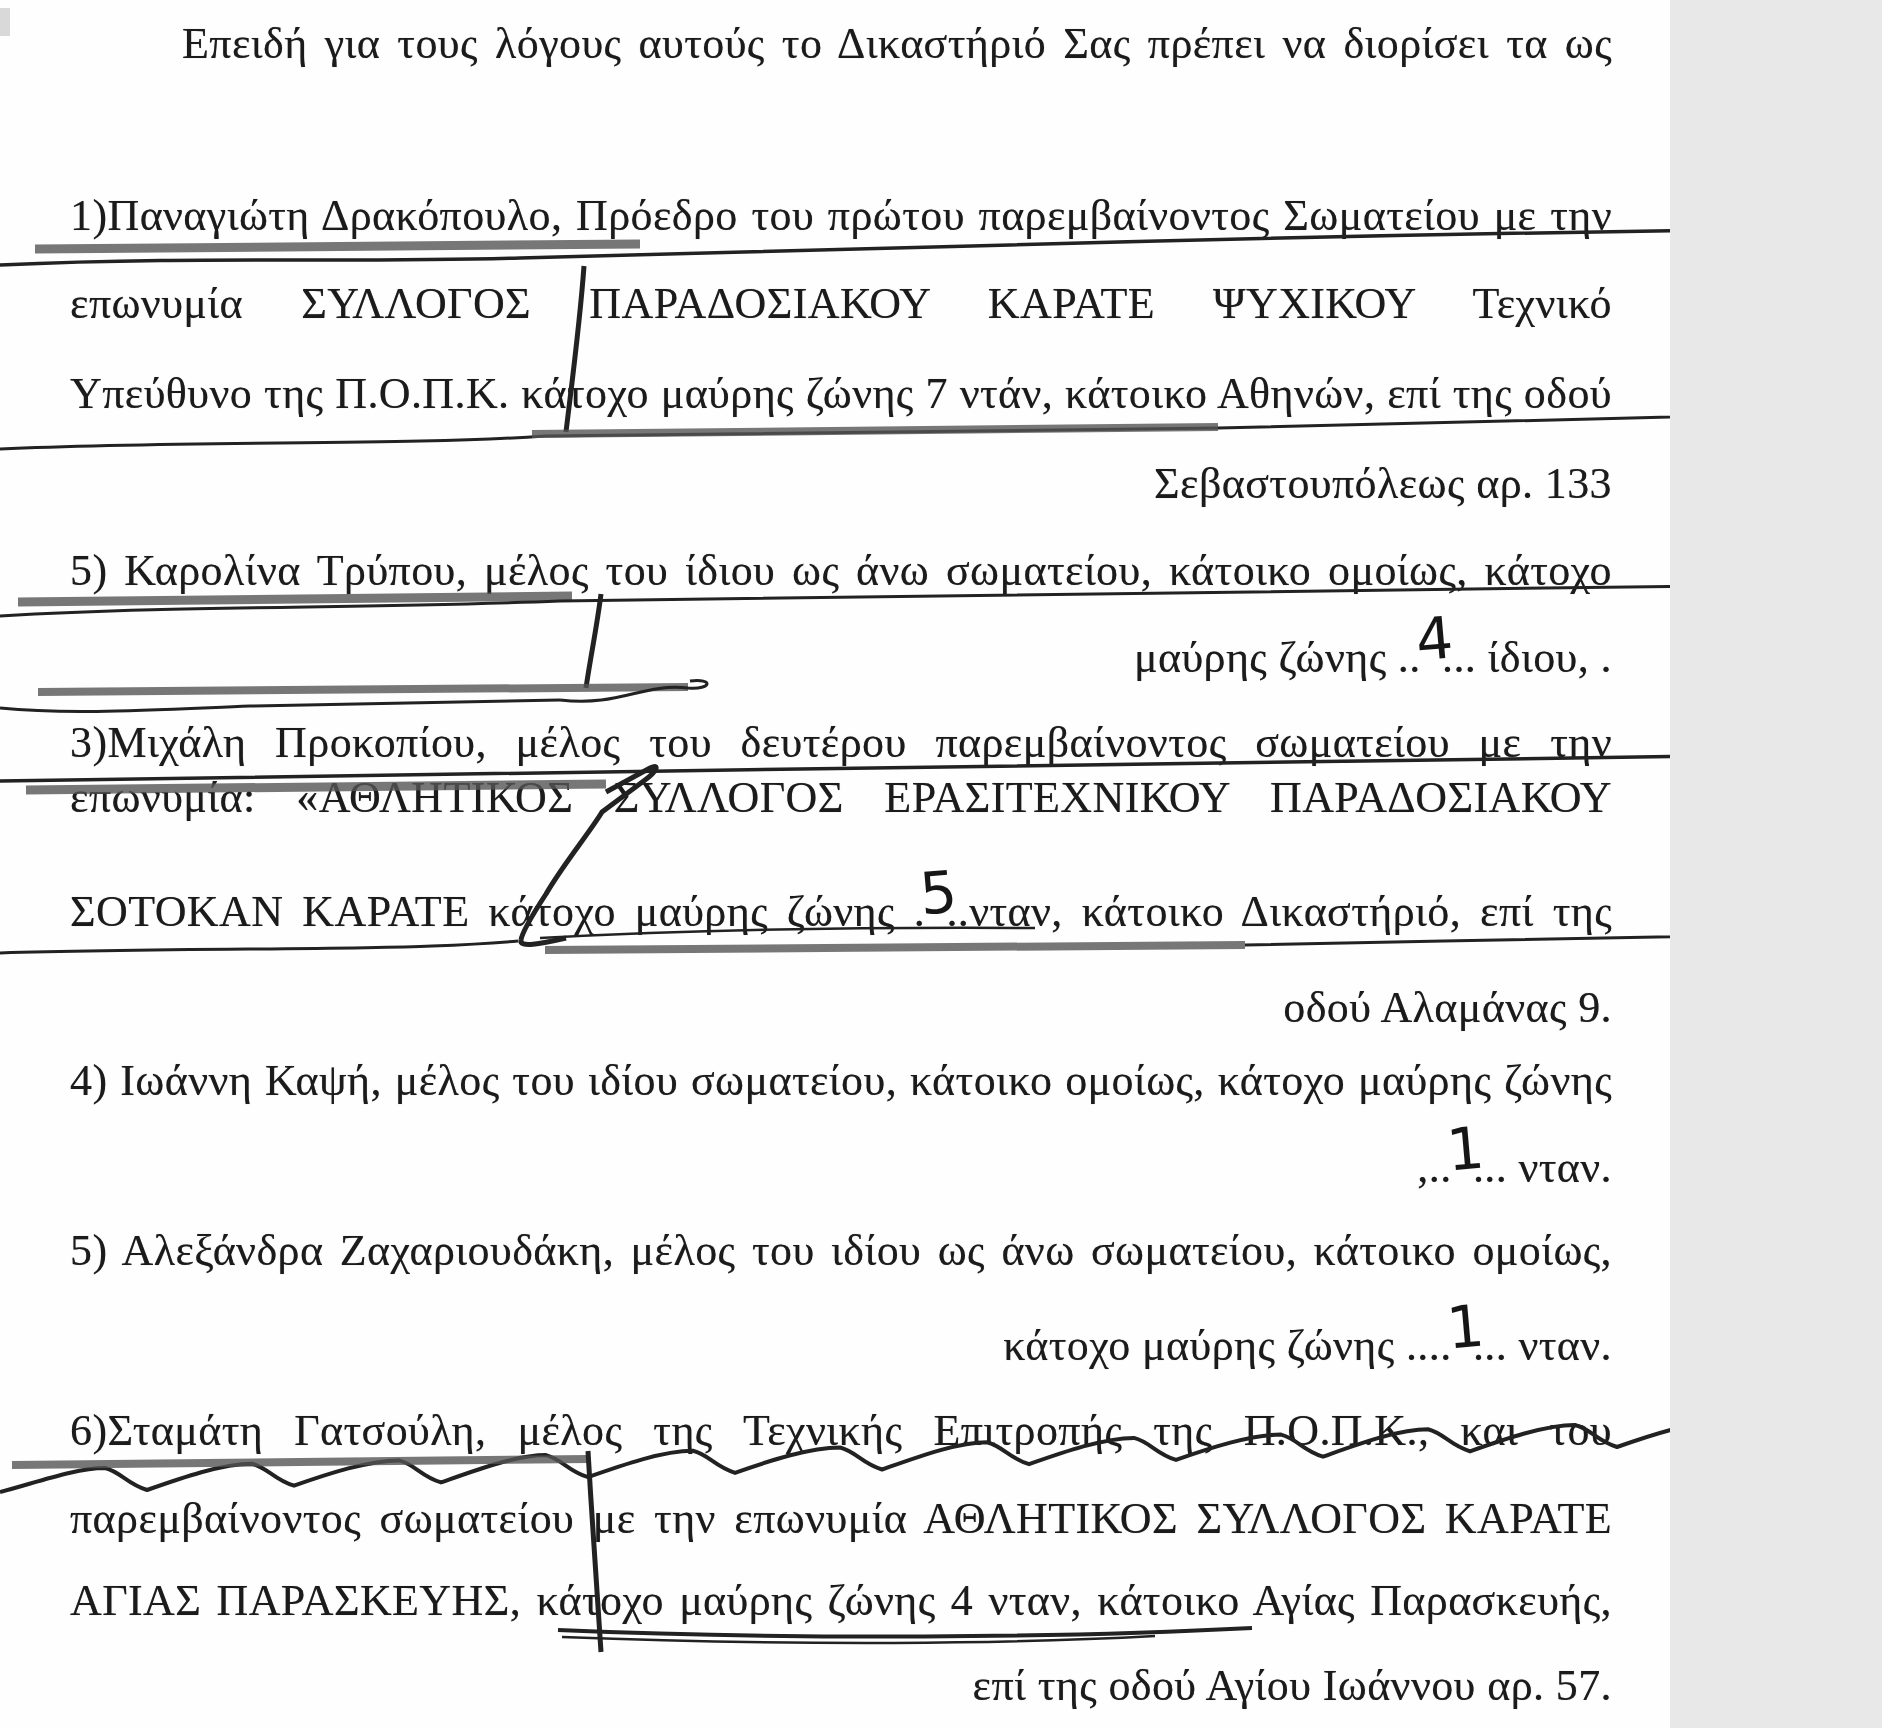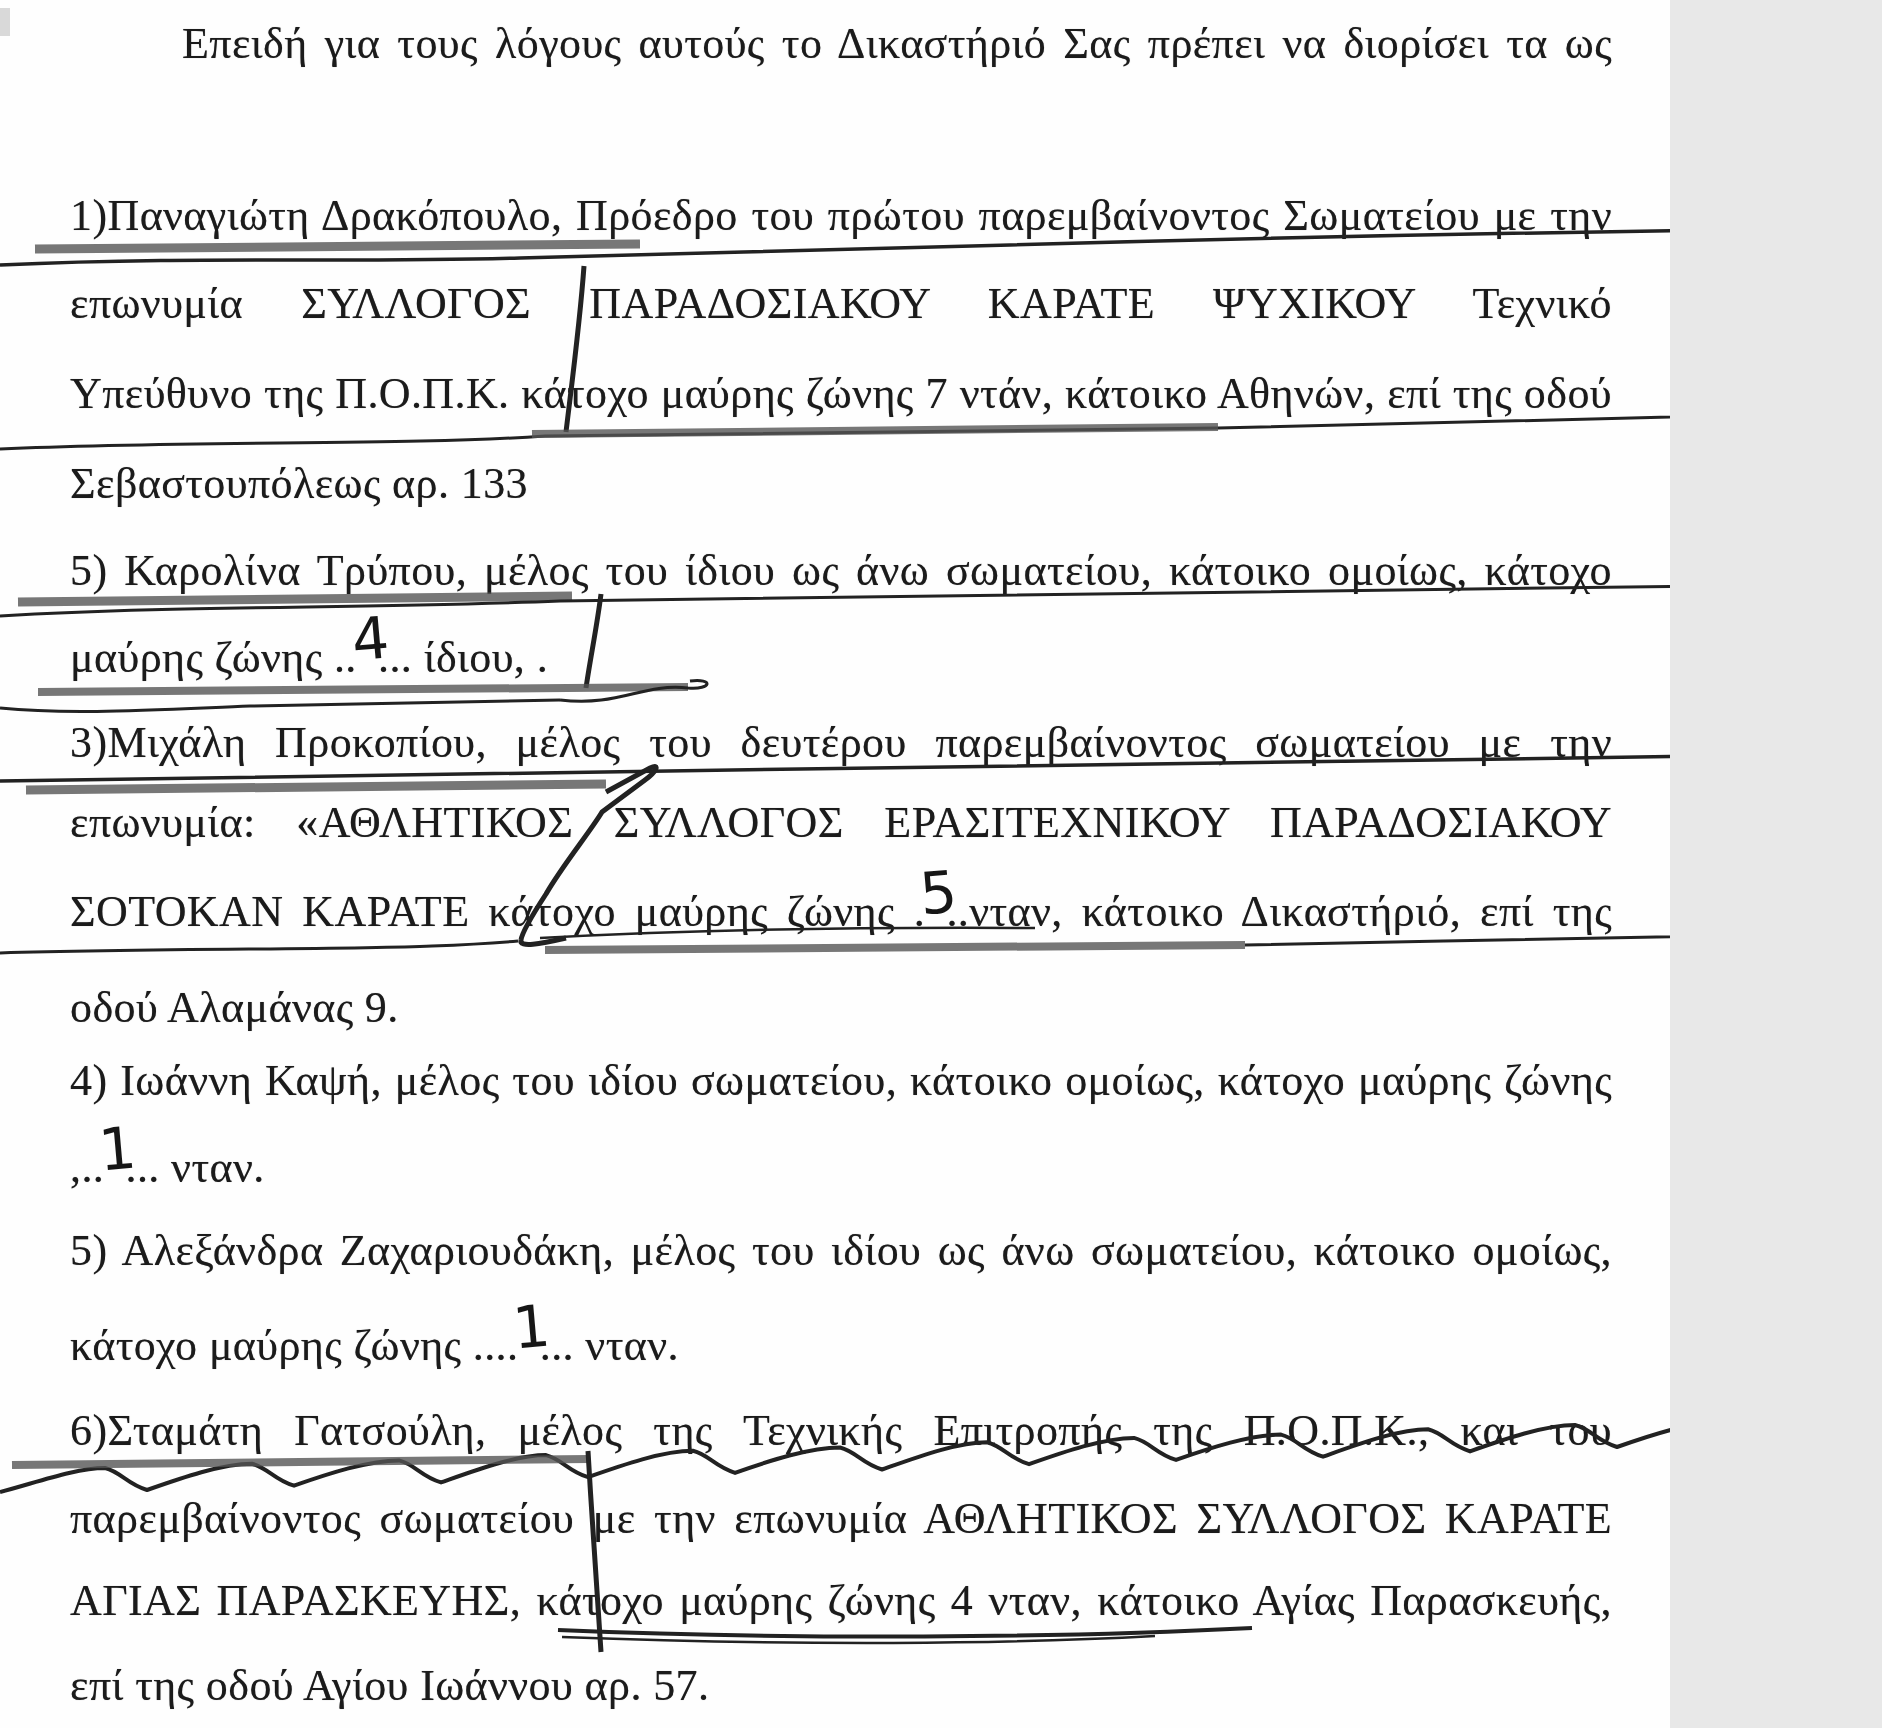--- a/index.html
+++ b/index.html
@@ -14,21 +14,21 @@
   .line{
     position:absolute;
     left:70px;right:58px;
     font-size:44px;
     line-height:56px;
     letter-spacing:.4px;
     white-space:normal;
     text-shadow:0 0 .7px rgba(25,25,25,.55);
   }
   .line.justify{text-align:justify;text-align-last:justify;}
-  .line.left{text-align:left;}
+  .line.left{text-align:right;}
   .line.indent{text-indent:112px;}
   .hw{
     display:inline-block;
     font-family:"DejaVu Sans",sans-serif;
     font-size:58px;
     line-height:0;
     color:#161616;
     transform:translateY(-13px) rotate(-5deg);
     margin:0 -11px 0 -5px;
     text-shadow:none;
@@ -43,21 +43,21 @@
   <div class="smudge"></div>
 
   <div class="line justify indent" style="top:16px"><span>Επειδή για τους λόγους αυτούς το Δικαστήριό Σας πρέπει να διορίσει τα ως</span></div>
   <div class="line justify" style="top:188px"><span>1)Παναγιώτη Δρακόπουλο, Πρόεδρο του πρώτου παρεμβαίνοντος Σωματείου με την</span></div>
   <div class="line justify" style="top:276px"><span>επωνυμία ΣΥΛΛΟΓΟΣ ΠΑΡΑΔΟΣΙΑΚΟΥ ΚΑΡΑΤΕ ΨΥΧΙΚΟΥ Τεχνικό</span></div>
   <div class="line justify" style="top:366px"><span>Υπεύθυνο της Π.Ο.Π.Κ. κάτοχο μαύρης ζώνης 7 ντάν, κάτοικο Αθηνών, επί της οδού</span></div>
   <div class="line left" style="top:456px"><span>Σεβαστουπόλεως αρ. 133</span></div>
   <div class="line justify" style="top:543px"><span>5) Καρολίνα Τρύπου, μέλος του ίδιου ως άνω σωματείου, κάτοικο ομοίως, κάτοχο</span></div>
   <div class="line left" style="top:630px"><span>μαύρης ζώνης ..</span><span class="hw">4</span><span>... ίδιου, .</span></div>
   <div class="line justify" style="top:715px"><span>3)Μιχάλη Προκοπίου, μέλος του δευτέρου παρεμβαίνοντος σωματείου με την</span></div>
-  <div class="line justify" style="top:795px"><span>επωνυμία: «ΑΘΛΗΤΙΚΟΣ ΣΥΛΛΟΓΟΣ ΕΡΑΣΙΤΕΧΝΙΚΟΥ ΠΑΡΑΔΟΣΙΑΚΟΥ</span></div>
+  <div class="line justify" style="top:770px"><span>επωνυμία: «ΑΘΛΗΤΙΚΟΣ ΣΥΛΛΟΓΟΣ ΕΡΑΣΙΤΕΧΝΙΚΟΥ ΠΑΡΑΔΟΣΙΑΚΟΥ</span></div>
   <div class="line justify" style="top:884px"><span>ΣΟΤΟΚΑΝ ΚΑΡΑΤΕ κάτοχο μαύρης ζώνης .</span><span class="hw">5</span><span>..νταν, κάτοικο Δικαστήριό, επί της</span></div>
   <div class="line left" style="top:980px"><span>οδού Αλαμάνας 9.</span></div>
   <div class="line justify" style="top:1053px"><span>4) Ιωάννη Καψή, μέλος του ιδίου σωματείου, κάτοικο  ομοίως, κάτοχο μαύρης ζώνης</span></div>
   <div class="line left" style="top:1140px"><span>,..</span><span class="hw">1</span><span>... νταν.</span></div>
   <div class="line justify" style="top:1223px"><span>5) Αλεξάνδρα Ζαχαριουδάκη, μέλος του ιδίου ως άνω σωματείου, κάτοικο ομοίως,</span></div>
   <div class="line left" style="top:1318px"><span>κάτοχο μαύρης ζώνης ....</span><span class="hw">1</span><span>... νταν.</span></div>
   <div class="line justify" style="top:1403px"><span>6)Σταμάτη Γατσούλη, μέλος της Τεχνικής Επιτροπής της Π.Ο.Π.Κ., και του</span></div>
   <div class="line justify" style="top:1491px"><span>παρεμβαίνοντος σωματείου με την επωνυμία ΑΘΛΗΤΙΚΟΣ ΣΥΛΛΟΓΟΣ ΚΑΡΑΤΕ</span></div>
   <div class="line justify" style="top:1573px"><span>ΑΓΙΑΣ ΠΑΡΑΣΚΕΥΗΣ, κάτοχο μαύρης ζώνης 4 νταν, κάτοικο Αγίας Παρασκευής,</span></div>
   <div class="line left" style="top:1658px"><span>επί της οδού Αγίου Ιωάννου αρ. 57.</span></div>

